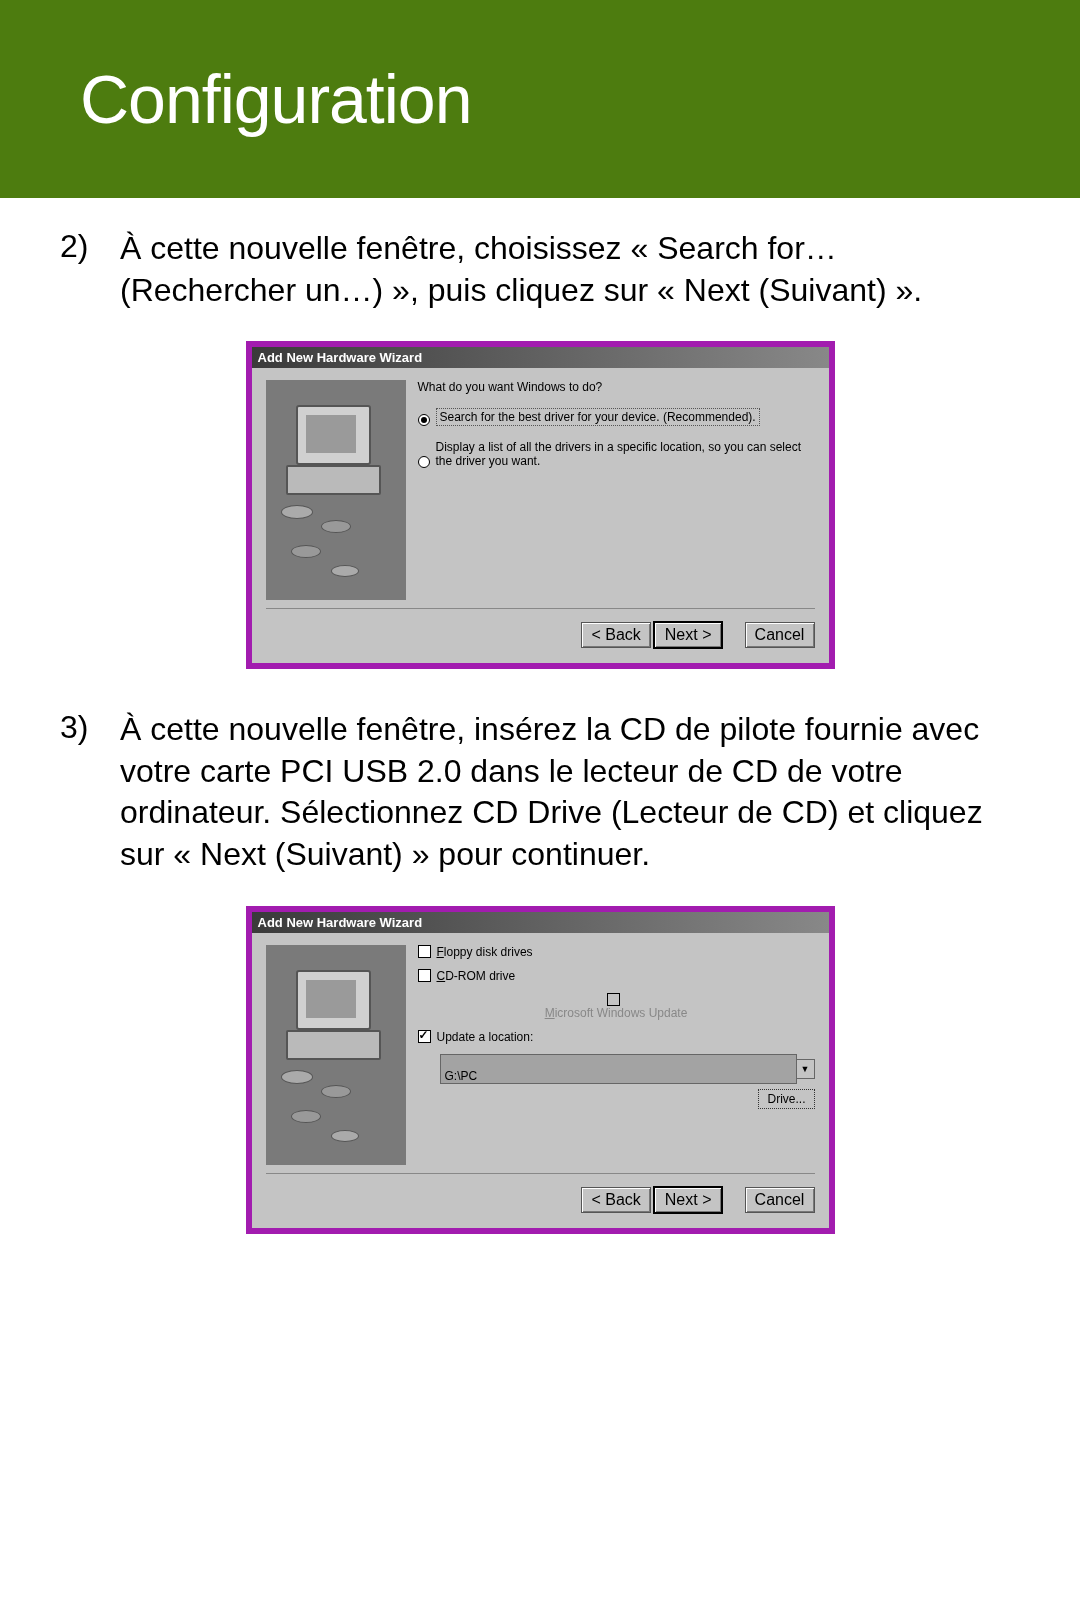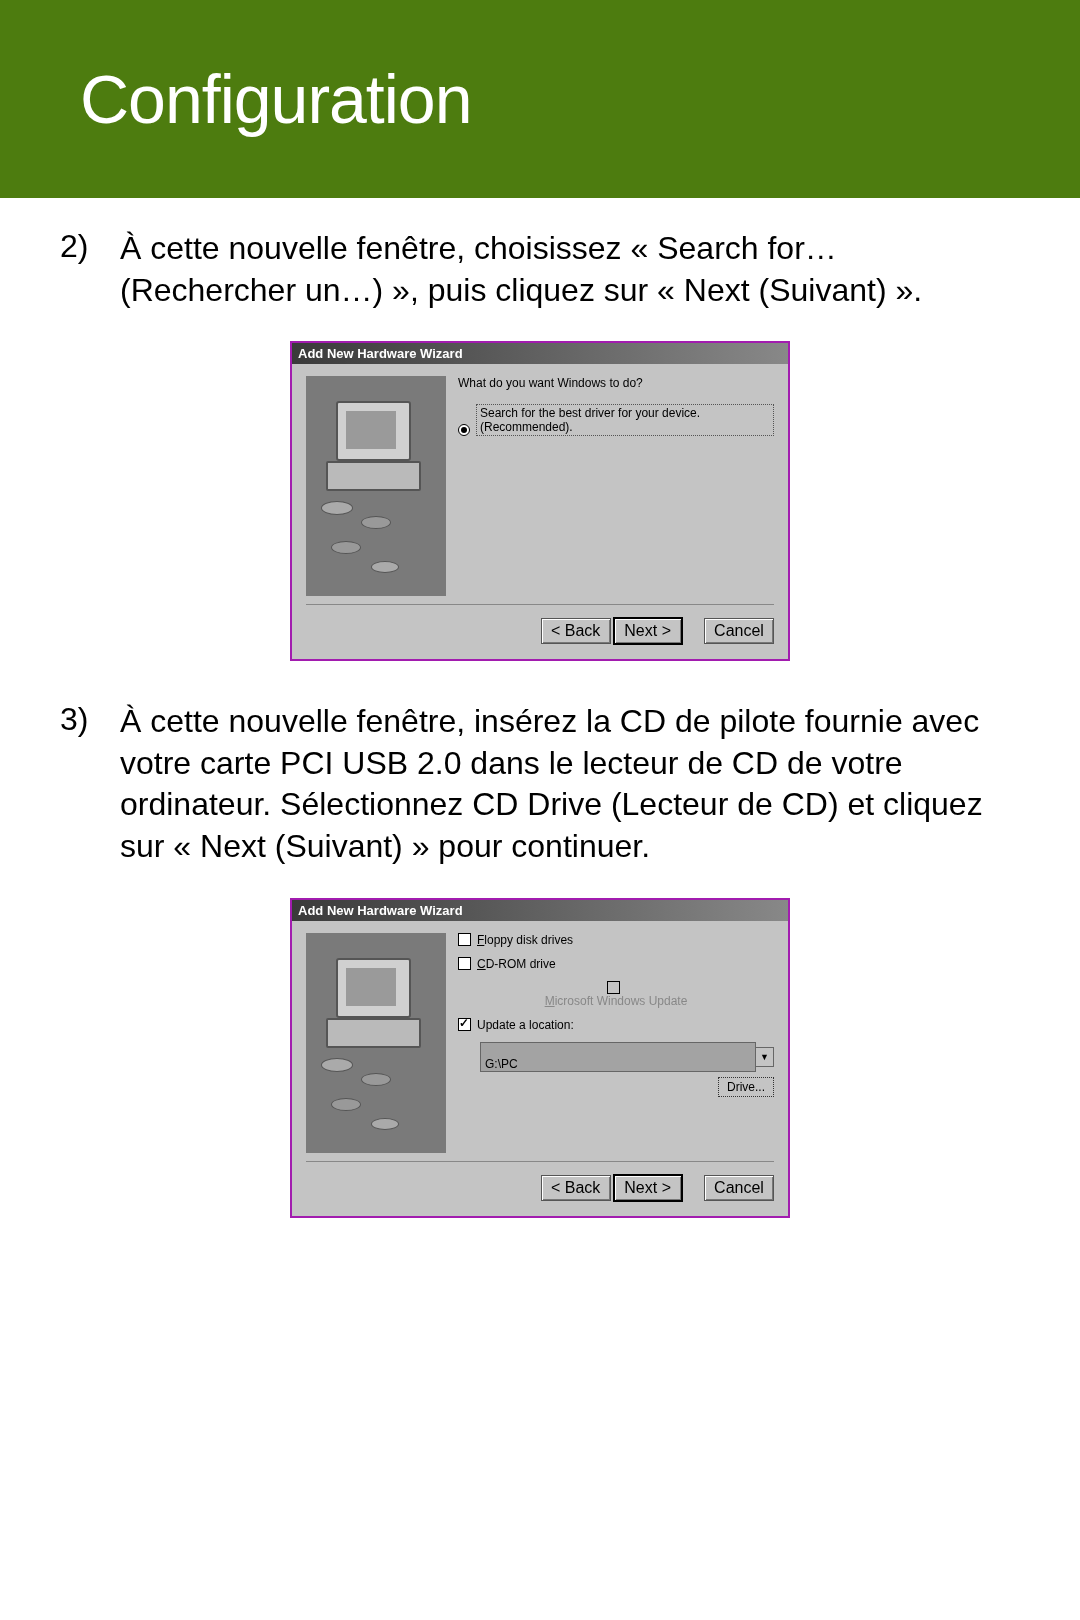--- a/index.html
+++ b/index.html
@@ -7,21 +7,21 @@
 .page { width: 100%; height: 100%; }
 .header { background: #4d7c0f; color: #fff; padding: 60px 0 60px 80px; }
 .header h1 { font-size: 68px; font-weight: normal; font-family: Helvetica, Arial, sans-serif; letter-spacing: -1px; }
 .content { padding: 30px 60px 0 60px; }
 .step { margin-bottom: 30px; }
 .step-row { display: flex; align-items: flex-start; }
 .step-num { font-size: 32px; min-width: 60px; }
 .step-text { font-size: 32px; line-height: 1.3; }
 .wizard-shot { margin: 20px auto 40px auto; display: block; }
 
-.wiz { width: 500px; margin: 9px auto; border: 2px solid #a21caf; background: #c4c4c4; font-family: Tahoma, Arial, sans-serif; font-size: 12px; }
+.wiz { width: 589px; margin: 9px auto; border: 6px solid #a21caf; background: #c4c4c4; font-family: Tahoma, Arial, sans-serif; font-size: 12px; }
 .wiz-titlebar { background: linear-gradient(to right, #3a3a3a, #888); color: #fff; padding: 3px 6px; font-weight: bold; font-size: 13px; }
 .wiz-body { display: flex; padding: 12px 14px 8px 14px; min-height: 240px; }
 .wiz-graphic { width: 140px; background: #7a7a7a; margin-right: 12px; position: relative; }
 .wiz-graphic .monitor { position: absolute; top: 25px; left: 30px; width: 75px; height: 60px; background: #d0d0d0; border: 2px solid #555; border-radius: 3px; }
 .wiz-graphic .monitor::after { content:""; position:absolute; top:8px; left:8px; width:50px; height:38px; background:#9a9a9a; }
 .wiz-graphic .base { position:absolute; top:85px; left:20px; width:95px; height:30px; background:#bababa; border:2px solid #555; border-radius:2px; }
 .wiz-graphic .cd1 { position:absolute; top:125px; left:15px; width:32px; height:14px; background:#aaa; border:1px solid #555; border-radius:50%; }
 .wiz-graphic .cd2 { position:absolute; top:140px; left:55px; width:30px; height:13px; background:#999; border:1px solid #555; border-radius:50%; }
 .wiz-graphic .cd3 { position:absolute; top:165px; left:25px; width:30px; height:13px; background:#999; border:1px solid #555; border-radius:50%; }
 .wiz-graphic .cd4 { position:absolute; top:185px; left:65px; width:28px; height:12px; background:#aaa; border:1px solid #555; border-radius:50%; }
@@ -76,20 +76,24 @@
               <div class="cd2"></div>
               <div class="cd3"></div>
               <div class="cd4"></div>
           </div>
           <div class="wiz-right">
             <div class="question">What do you want Windows to do?</div>
             <div class="radio-opt">
               <div class="dot sel"></div>
               <div class="label boxed">Search for the best driver for your device. (Recommended).</div>
             </div>
+            <div class="radio-opt">
+              <div class="dot"></div>
+              <div class="label">Display a list of all the drivers in a specific location, so you can select the driver you want.</div>
+            </div>
           </div>
         </div>
         <div class="wiz-sep"></div>
         <div class="wiz-footer">
           <span class="wbtn group">&lt; Back</span><span class="wbtn default">Next &gt;</span>
           <span class="wbtn cancel">Cancel</span>
         </div>
       </div>
     </div>
 

